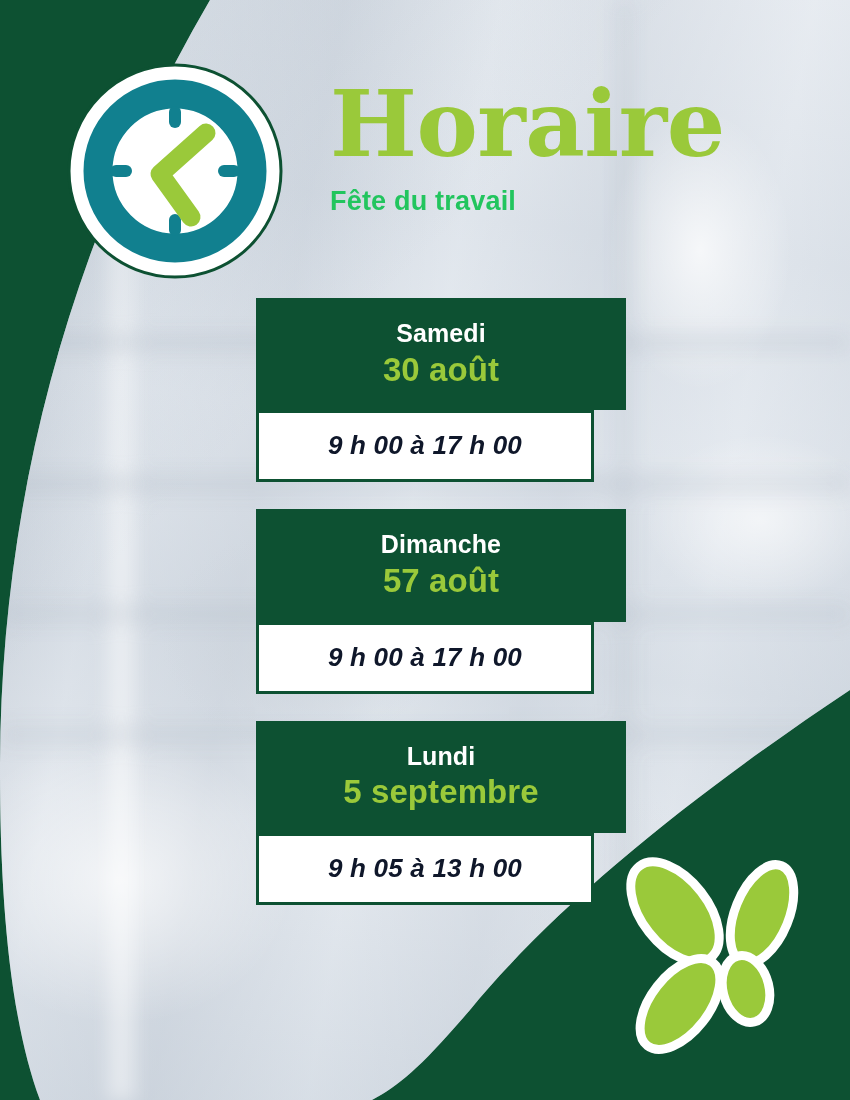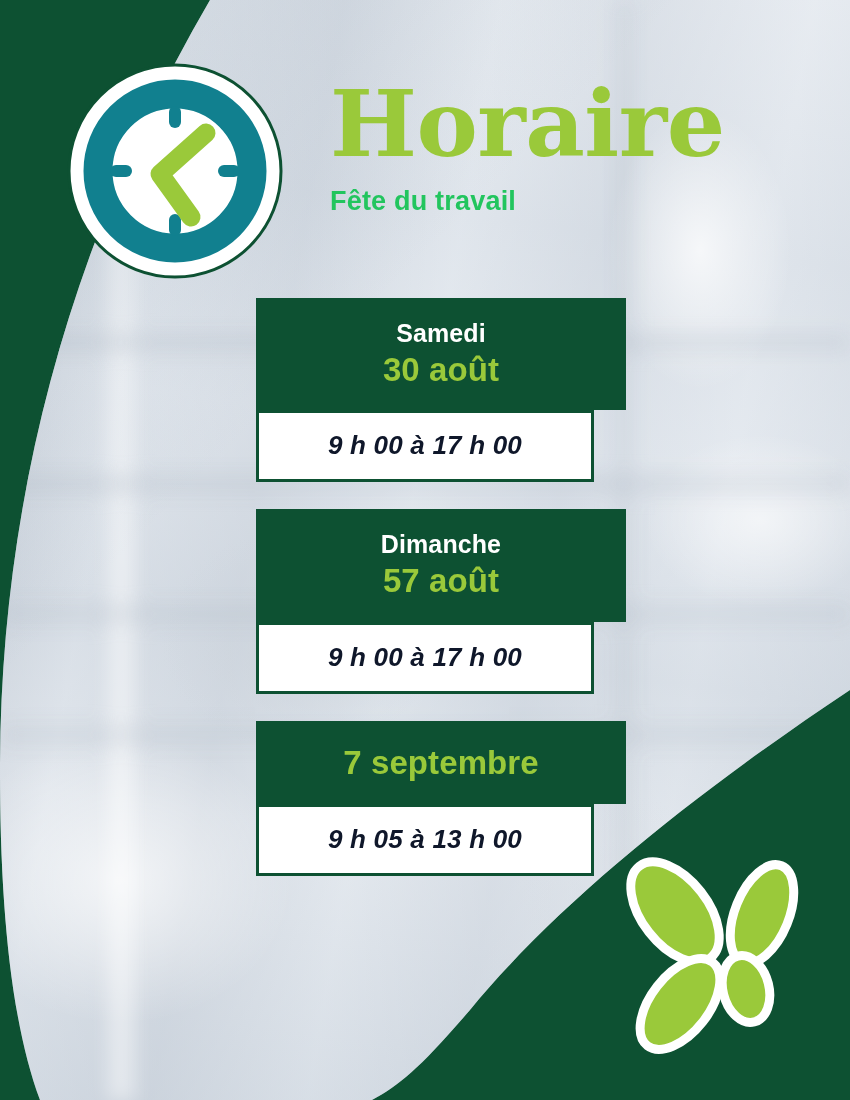--- a/index.html
+++ b/index.html
@@ -225,21 +225,22 @@
         <div class="card-day">Dimanche</div>
         <div class="card-date">57 août</div>
       </div>
       <div class="card-body">
         <div class="card-hours">9 h 00 à 17 h 00</div>
       </div>
     </div>
 
     <div class="card">
       <div class="card-head">
-        <div class="card-date">7 septembre</div>
+        <div class="card-day">Lundi</div>
+        <div class="card-date">5 septembre</div>
       </div>
       <div class="card-body">
         <div class="card-hours">9 h 05 à 13 h 00</div>
       </div>
     </div>
 
   </div>
 
   <div class="logo-butterfly">
     <svg viewBox="0 0 230 215" width="230" height="215" aria-hidden="true">

